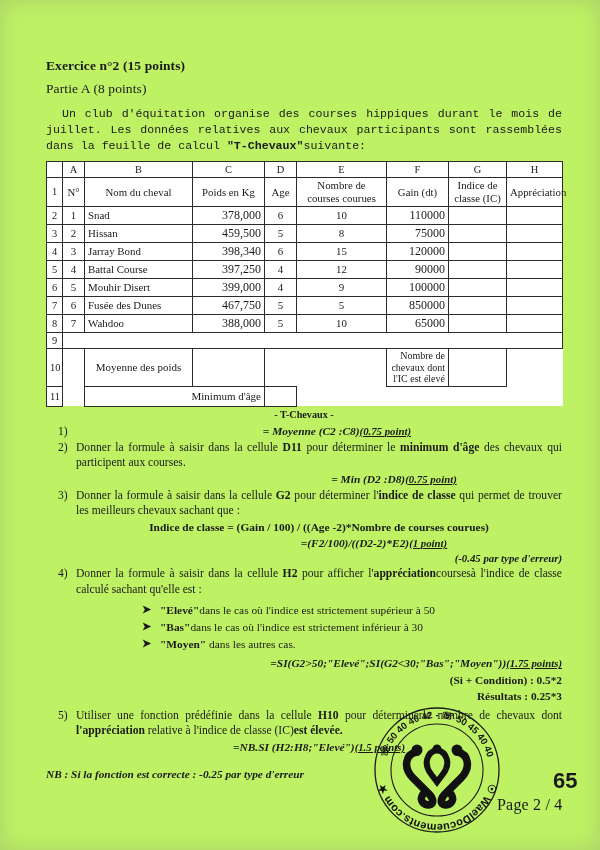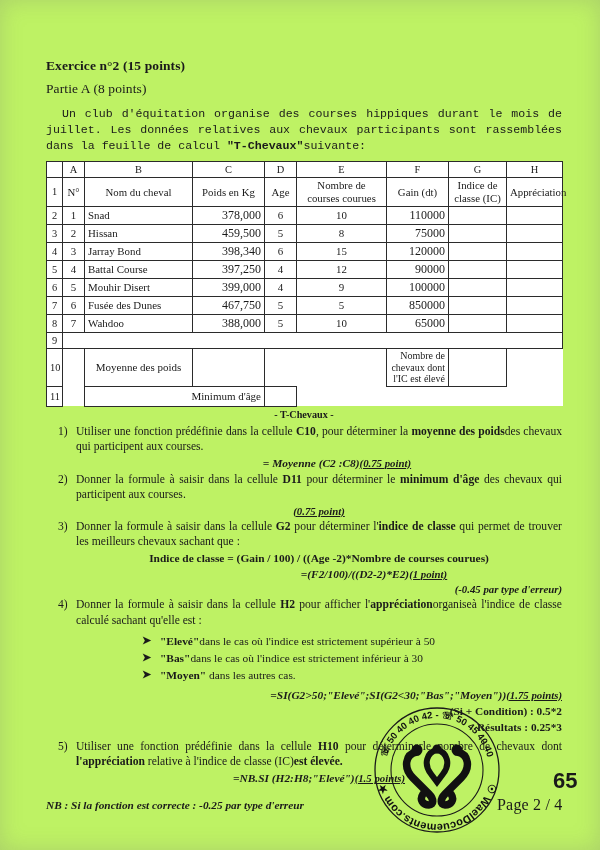--- a/index.html
+++ b/index.html
@@ -393,49 +393,49 @@
         </tr>
       </tbody>
     </table>
 
     <div class="caption">- T-Chevaux -</div>
 
     <ol class="qlist">
 
       <li>
         <span class="qnum">1)</span>
-        <span class="qtext"><span>Utiliser une fonction prédéfinie dans la cellule </span><b>C10</b><span>, pour déterminer la  </span><b>moyenne des poids</b><span>des chevaux qui participent aux courses.</span></span>
         <div class="formula-line">
           <span class="formula indent-1">= Moyenne (C2 :C8)</span>
           <span class="pts">(0.75 point)</span>
         </div>
       </li>
 
       <li>
         <span class="qnum">2)</span>
         <span class="qtext"><span>Donner la formule à saisir dans la cellule </span><b>D11</b><span> pour déterminer le </span><b>minimum d'âge</b><span> des chevaux qui participent aux courses.</span></span>
         <div class="formula-line">
+          <span class="formula indent-3">= Min (D2 :D8)</span>
           <span class="pts">(0.75 point)</span>
         </div>
       </li>
 
       <li>
         <span class="qnum">3)</span>
         <span class="qtext"><span>Donner la formule à saisir dans la cellule </span><b>G2</b><span> pour déterminer l'</span><b>indice de classe</b><span> qui permet de trouver les meilleurs chevaux sachant que :</span></span>
         <div class="centered-bold">Indice de classe = (Gain / 100) / ((Age -2)*Nombre de courses courues)</div>
         <div class="formula-line">
           <span class="formula indent-2">=(F2/100)/((D2-2)*E2)</span>
           <span class="pts">(1 point)</span>
         </div>
         <div class="right-note">(-0.45 par type d'erreur)</div>
       </li>
 
       <li>
         <span class="qnum">4)</span>
-        <span class="qtext"><span>Donner la formule à saisir dans la cellule </span><b>H2</b><span> pour afficher l'</span><b>appréciation</b><span>organise</span><span>à l'indice de classe calculé sachant qu'elle est :</span></span>
+        <span class="qtext"><span>Donner la formule à saisir dans la cellule </span><b>H2</b><span> pour afficher l'</span><b>appréciation</b><span>courses</span><span>à l'indice de classe calculé sachant qu'elle est :</span></span>
 
         <ul class="bullets">
           <li>
             <span class="arrow">➤</span>
             <b>"Elevé"</b><span>dans le cas où l'indice est strictement supérieur à 50</span>
           </li>
           <li>
             <span class="arrow">➤</span>
             <b>"Bas"</b><span>dans le cas où l'indice est strictement inférieur à 30</span>
           </li>

